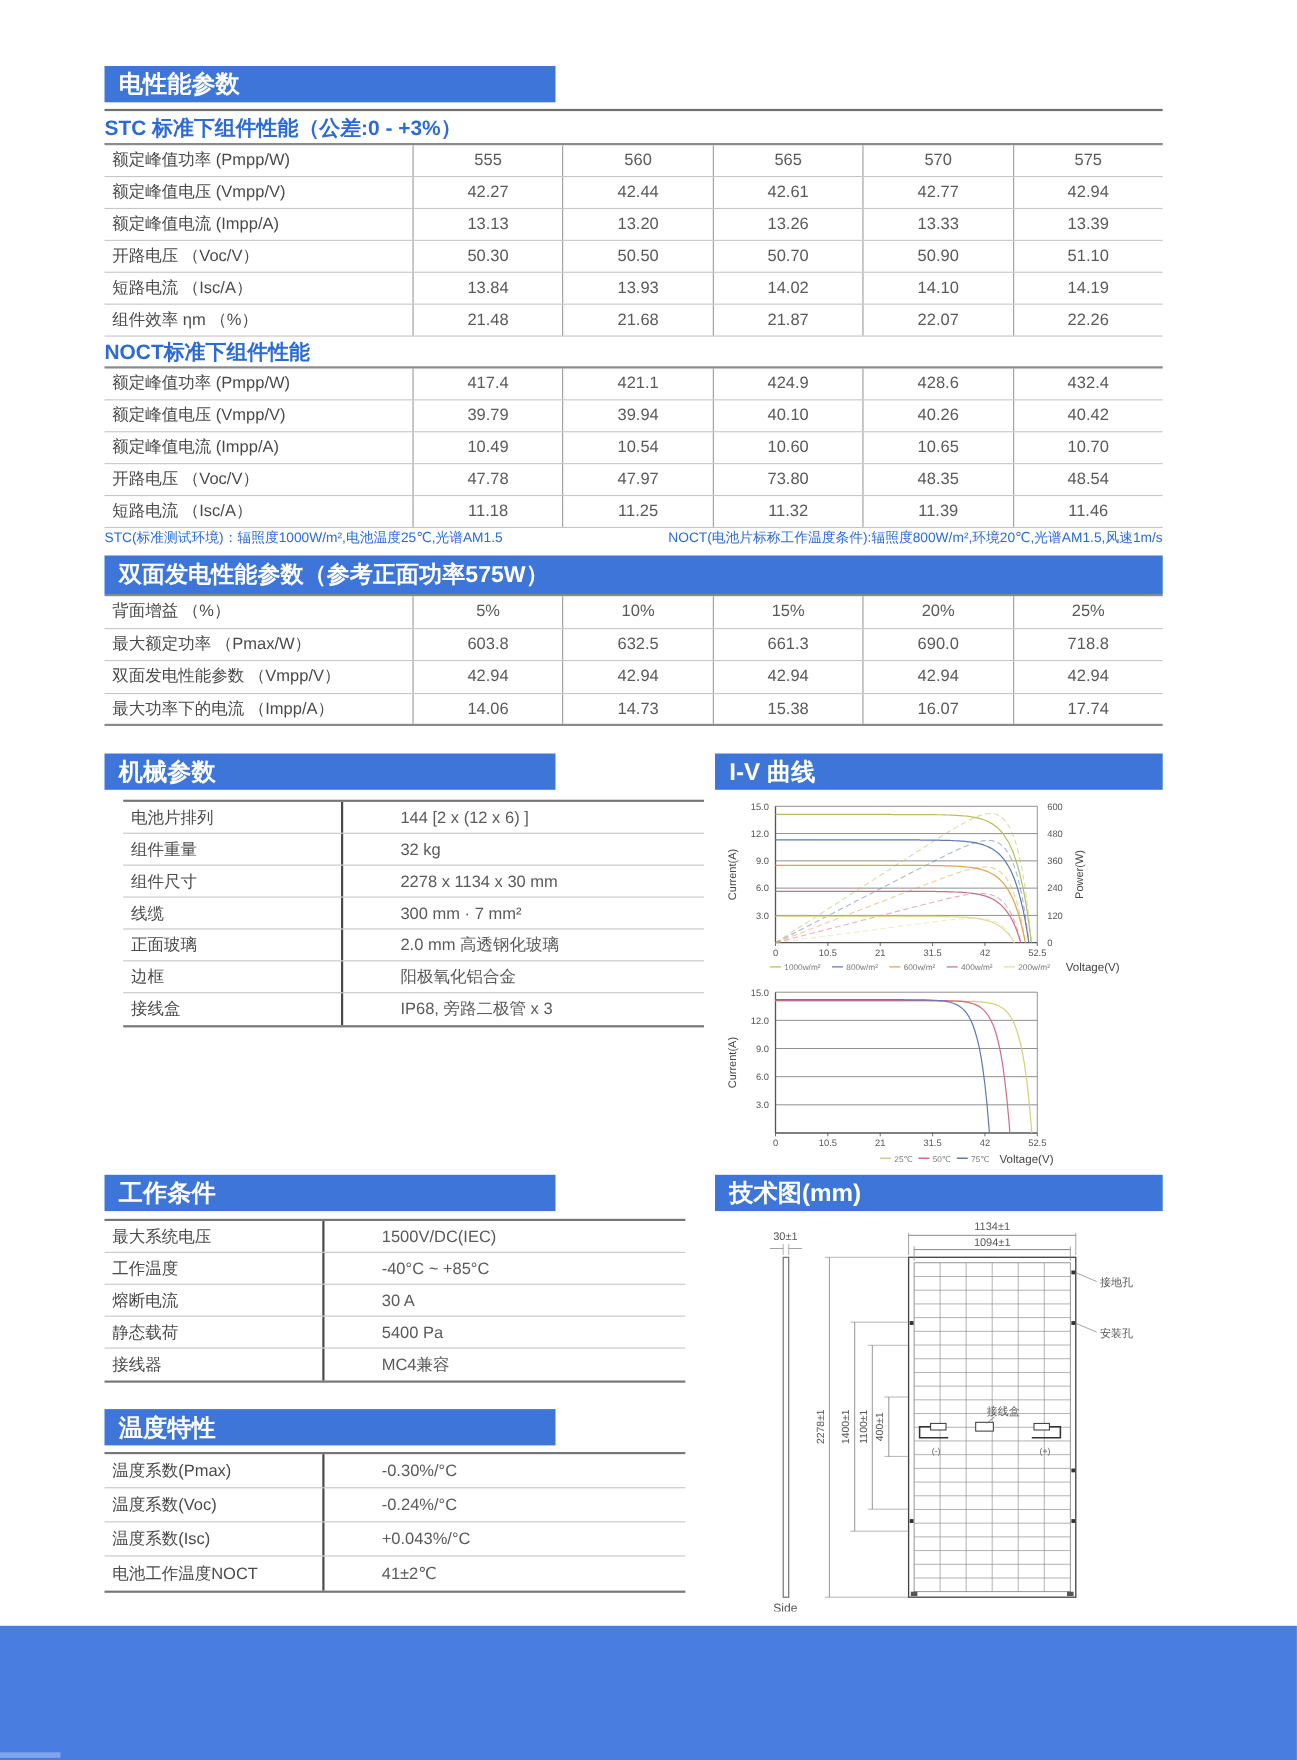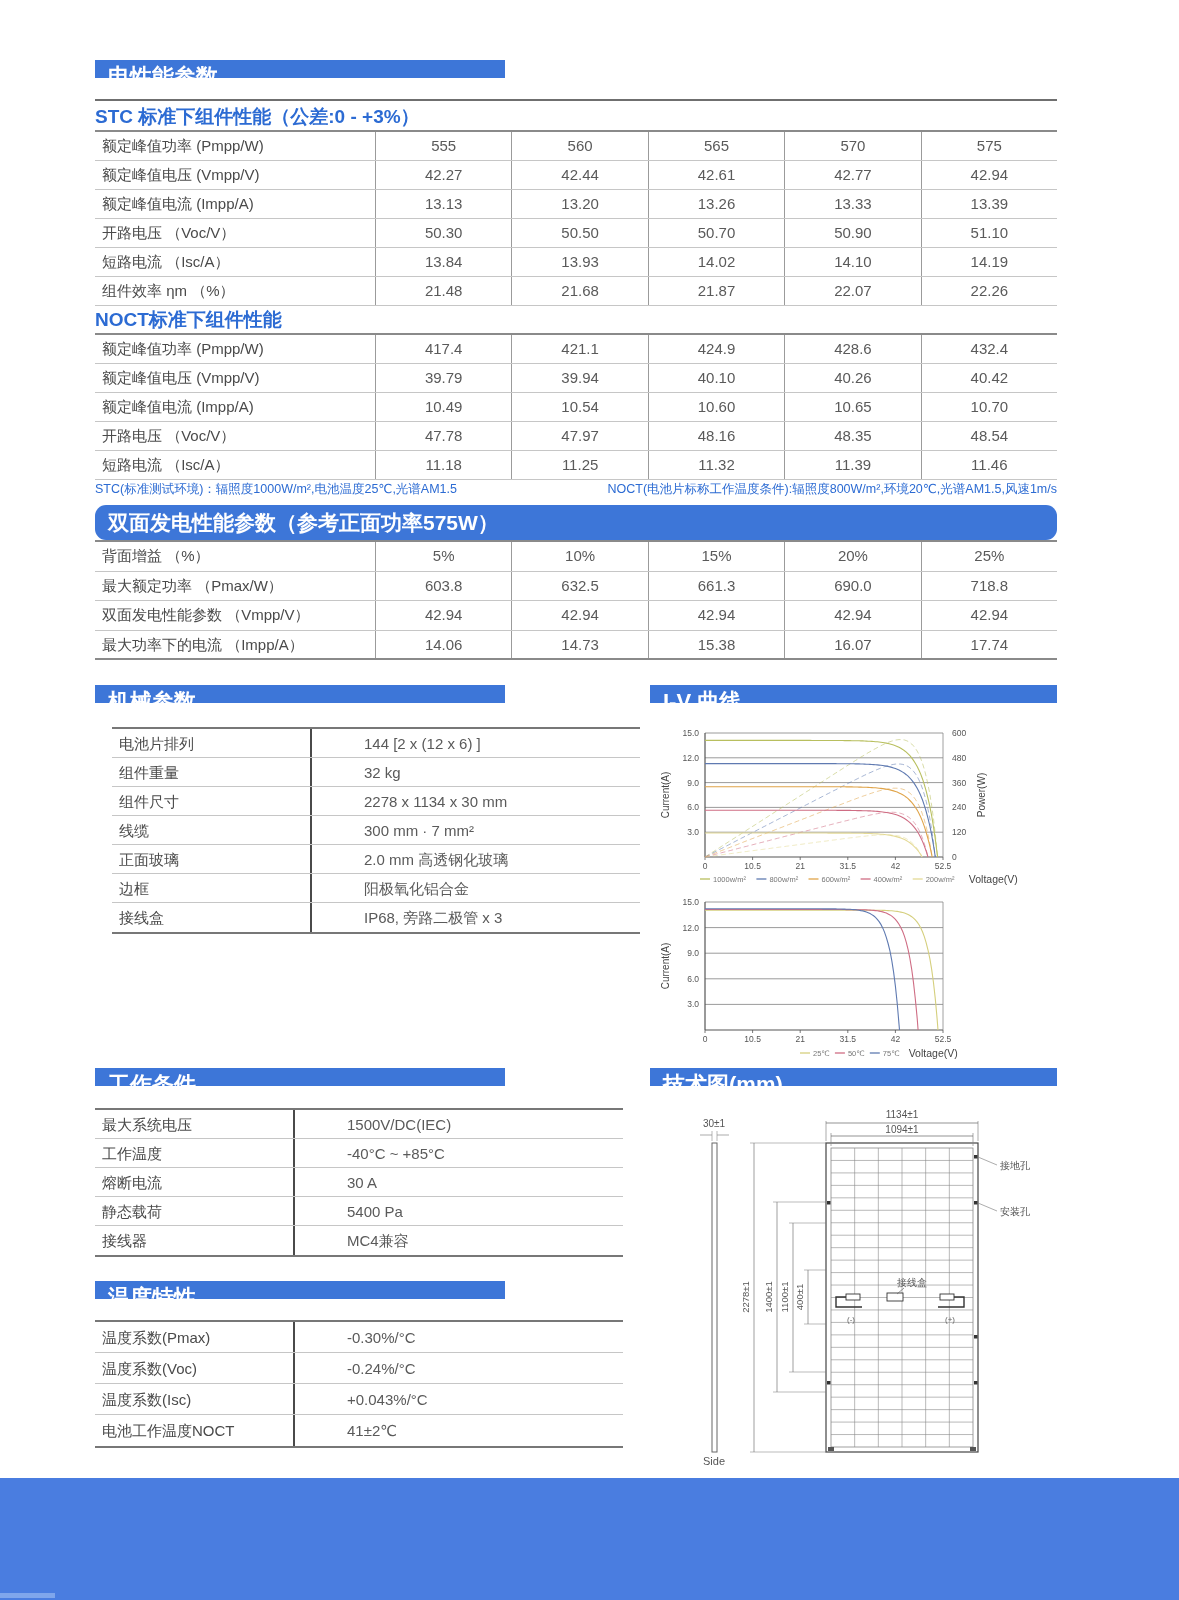--- a/index.html
+++ b/index.html
@@ -1,19 +1,19 @@
 <!DOCTYPE html>
 <html><head>
 <meta charset="utf-8">
 <style>
   html,body{margin:0;padding:0;background:#ffffff;}
   #page{position:relative;width:1179px;height:1600px;background:#ffffff;overflow:hidden;
         font-family:"Liberation Sans","DejaVu Sans",sans-serif;color:#4a4a4a;}
   .abs{position:absolute;}
-  .hdr{background:#3d76d8;color:#ffffff;font-weight:bold;font-size:22px;line-height:33px;height:18px;padding-left:13px;box-sizing:border-box;}
+  .hdr{background:#3d76d8;color:#ffffff;font-weight:bold;font-size:22px;line-height:33px;height:33px;padding-left:13px;box-sizing:border-box;}
   .banner{background:#3d76d8;color:#ffffff;font-weight:bold;font-size:21px;line-height:35px;height:35px;padding-left:13px;box-sizing:border-box;}
   .sub{color:#2c6bd3;font-weight:bold;font-size:19px;}
   .note{color:#2c6bd3;font-size:12.5px;}
   .divider{background:#6f6f6f;height:2px;}
   
   .wtbl{border-top:2px solid #8a8a8a;box-sizing:border-box;}
   .wrow{display:flex;height:29px;border-bottom:1px solid #c6c6c6;box-sizing:border-box;}
   .wlabel{width:280px;padding-left:7px;font-size:15px;color:#4a4a4a;line-height:28px;box-sizing:border-box;
           white-space:nowrap;overflow:hidden;}
   .wval{flex:1;text-align:center;font-size:15px;color:#5a5a5a;line-height:28px;border-left:1px solid #9b9b9b;box-sizing:border-box;}
@@ -111,40 +111,40 @@
         <div class="wval" style="line-height: 28px;">10.49</div>
         <div class="wval" style="line-height: 28px;">10.54</div>
         <div class="wval" style="line-height: 28px;">10.60</div>
         <div class="wval" style="line-height: 28px;">10.65</div>
         <div class="wval" style="line-height: 28px;">10.70</div>
       </div>
       <div class="wrow" style="height: 29px;">
         <div class="wlabel" style="line-height: 28px;">开路电压 （Voc/V）</div>
         <div class="wval" style="line-height: 28px;">47.78</div>
         <div class="wval" style="line-height: 28px;">47.97</div>
-        <div class="wval" style="line-height: 28px;">48.16</div>
+        <div class="wval" style="line-height: 28px;">73.80</div>
         <div class="wval" style="line-height: 28px;">48.35</div>
         <div class="wval" style="line-height: 28px;">48.54</div>
       </div>
       <div class="wrow" style="height: 29px;">
         <div class="wlabel" style="line-height: 28px;">短路电流 （Isc/A）</div>
         <div class="wval" style="line-height: 28px;">11.18</div>
         <div class="wval" style="line-height: 28px;">11.25</div>
         <div class="wval" style="line-height: 28px;">11.32</div>
         <div class="wval" style="line-height: 28px;">11.39</div>
         <div class="wval" style="line-height: 28px;">11.46</div>
       </div>
     </div>
 
   <div class="abs" style="left:95px;top:481px;width:962px;display:flex;justify-content:space-between;">
     <span class="note">STC(标准测试环境)：辐照度1000W/m²,电池温度25℃,光谱AM1.5</span>
     <span class="note">NOCT(电池片标称工作温度条件):辐照度800W/m²,环境20℃,光谱AM1.5,风速1m/s</span>
   </div>
 
-  <div class="abs banner" style="left:95px;top:505px;width:962px;border-radius:11px;">双面发电性能参数（参考正面功率575W）</div>
+  <div class="abs banner" style="left:95px;top:505px;width:962px;">双面发电性能参数（参考正面功率575W）</div>
   <div class="abs wtbl wtbl-dark-bottom" id="tbl-bif" style="left:95px;top:540px;width:962px;">
       <div class="wrow" style="height: 29.5px;">
         <div class="wlabel" style="line-height: 28.5px;">背面增益 （%）</div>
         <div class="wval" style="line-height: 28.5px;">5%</div>
         <div class="wval" style="line-height: 28.5px;">10%</div>
         <div class="wval" style="line-height: 28.5px;">15%</div>
         <div class="wval" style="line-height: 28.5px;">20%</div>
         <div class="wval" style="line-height: 28.5px;">25%</div>
       </div>
       <div class="wrow" style="height: 29.5px;">

